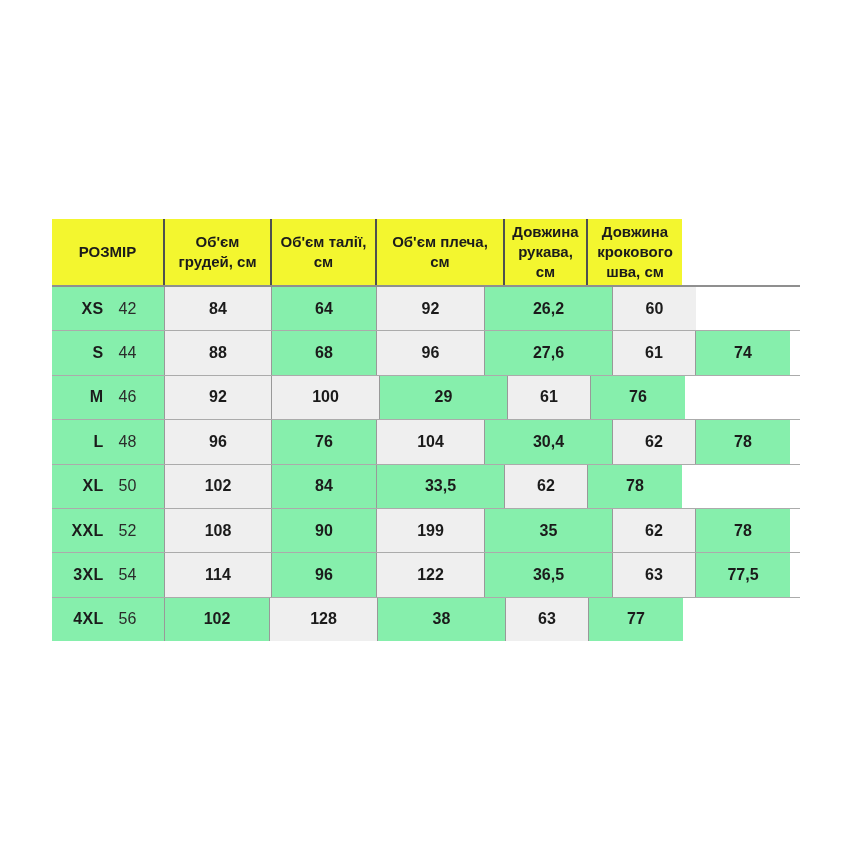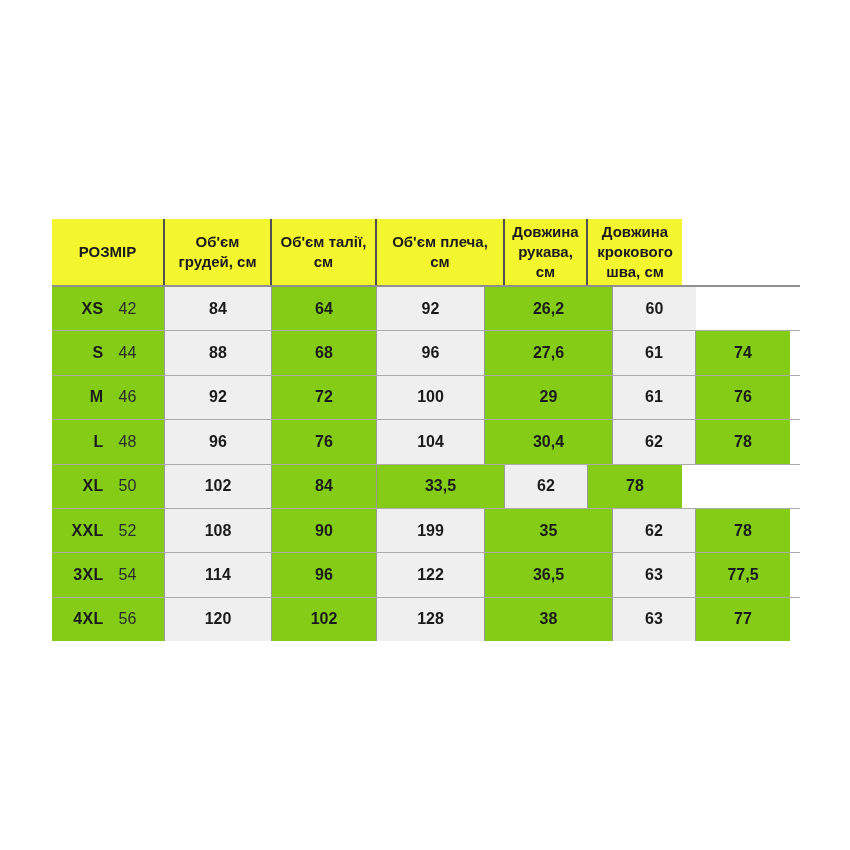--- a/index.html
+++ b/index.html
@@ -54,21 +54,21 @@
     display: flex;
     height: 43.4px;
     border-bottom: 1px solid #ababab;
   }
   .tbody .row:last-child { border-bottom: none; }
 
   .row .cell {
     font-weight: 700;
     font-size: 16px;
     border-right: 1px solid #999999;
-    background: #84cc16;
+    background: #86efac;
   }
   .row .cell:last-child { border-right: none; }
   .row .cell.shade { background: var(--shade-bg, #efefef); }
 
   .size-cell { gap: 15px; }
   .size-letter {
     font-weight: 700;
     min-width: 36px;
     text-align: right;
     letter-spacing: 0.3px;
@@ -118,21 +118,20 @@
           <div class="cell c4">27,6</div>
           <div class="cell c5 shade">61</div>
           <div class="cell c6">74</div>
         </div>
         <div class="row">
           <div class="cell c0 size-cell">
             <span class="size-letter">M</span>
             <span class="size-number">46</span>
           </div>
           <div class="cell c1 shade">92</div>
-          <div class="cell c2">72</div>
           <div class="cell c3 shade">100</div>
           <div class="cell c4">29</div>
           <div class="cell c5 shade">61</div>
           <div class="cell c6">76</div>
         </div>
         <div class="row">
           <div class="cell c0 size-cell">
             <span class="size-letter">L</span>
             <span class="size-number">48</span>
           </div>
@@ -176,21 +175,20 @@
           <div class="cell c3 shade">122</div>
           <div class="cell c4">36,5</div>
           <div class="cell c5 shade">63</div>
           <div class="cell c6">77,5</div>
         </div>
         <div class="row">
           <div class="cell c0 size-cell">
             <span class="size-letter">4XL</span>
             <span class="size-number">56</span>
           </div>
-          <div class="cell c1 shade">120</div>
           <div class="cell c2">102</div>
           <div class="cell c3 shade">128</div>
           <div class="cell c4">38</div>
           <div class="cell c5 shade">63</div>
           <div class="cell c6">77</div>
         </div>
       </div>
   </div>
 </div>
 

